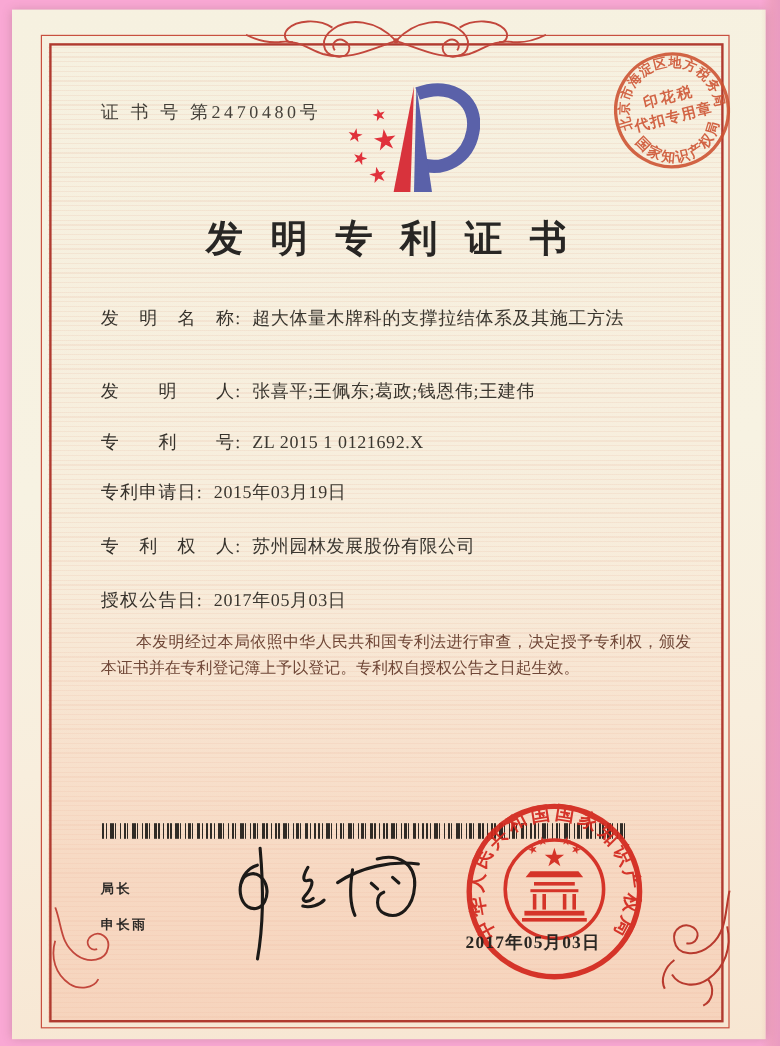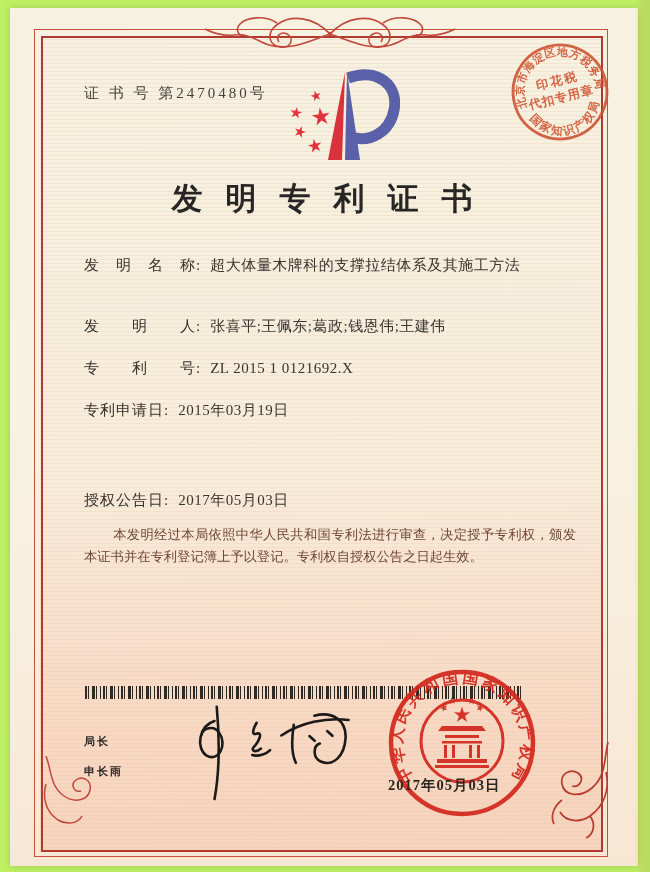--- a/index.html
+++ b/index.html
@@ -1,17 +1,17 @@
 <!DOCTYPE html>
 <html><head>
 <meta charset="utf-8">
 <style>
   html,body{margin:0;padding:0;}
   body{width:650px;height:872px;background:#fbfaf6;font-family:"Liberation Serif","DejaVu Serif",serif;overflow:hidden;}
-  .page{position:relative;width:650px;height:872px;background:#bef264;}
+  .page{position:relative;width:650px;height:872px;background:#f9a8d4;}
   .cert{position:absolute;left:10px;top:8px;right:12px;bottom:6px;background:linear-gradient(175deg,#f6f1e0 0%,#f7f2e2 45%,#f8eedd 70%,#f7e6d2 100%);box-shadow:0 0 8px rgba(90,70,50,.25);}
   .page-edge-shadow{position:absolute;right:0;top:0;bottom:0;width:16px;background:linear-gradient(90deg,rgba(0,0,0,0) 0%,rgba(190,120,100,.18) 60%,rgba(120,60,50,.12) 100%);}
   .guilloche{position:absolute;left:40px;top:36px;right:48px;bottom:20px;
     background:
       linear-gradient(to bottom, rgba(250,240,220,0) 0%, rgba(248,210,185,.15) 55%, rgba(246,198,172,.5) 85%, rgba(245,196,170,.55) 100%),
       repeating-linear-gradient(0deg, rgba(212,118,88,.10) 0 1px, rgba(255,255,255,0) 1px 4px);}
   .border-a{position:absolute;left:34px;top:29px;width:572px;height:826px;border:1.5px solid #c8503f;}
   .border-b{position:absolute;left:41px;top:36px;width:558px;height:812px;border:2.5px solid #b03a2f;}
   .cert-no{position:absolute;left:84px;top:84px;font-size:15px;letter-spacing:3px;color:#45413a;}
   .logo{position:absolute;left:282px;top:66px;width:118px;height:102px;}
@@ -114,20 +114,23 @@
   </div>
   <div class="frow" style="top:317px;">
     <span class="lab">发　　明　　人:</span><span class="val">张喜平;王佩东;葛政;钱恩伟;王建伟</span>
   </div>
   <div class="frow" style="top:359px;">
     <span class="lab">专　　利　　号:</span><span class="val">ZL 2015 1 0121692.X</span>
   </div>
   <div class="frow" style="top:401px;">
     <span class="lab">专利申请日:</span><span class="val">2015年03月19日</span>
   </div>
+  <div class="frow" style="top:446px;">
+    <span class="lab">专　利　权　人:</span><span class="val">苏州园林发展股份有限公司</span>
+  </div>
   <div class="frow" style="top:491px;">
     <span class="lab">授权公告日:</span><span class="val">2017年05月03日</span>
   </div>
 
   <div class="paras">
     <p>本发明经过本局依照中华人民共和国专利法进行审查，决定授予专利权，颁发本证书并在专利登记簿上予以登记。专利权自授权公告之日起生效。</p>
   </div>
 
   <div class="barcode"></div>
 

